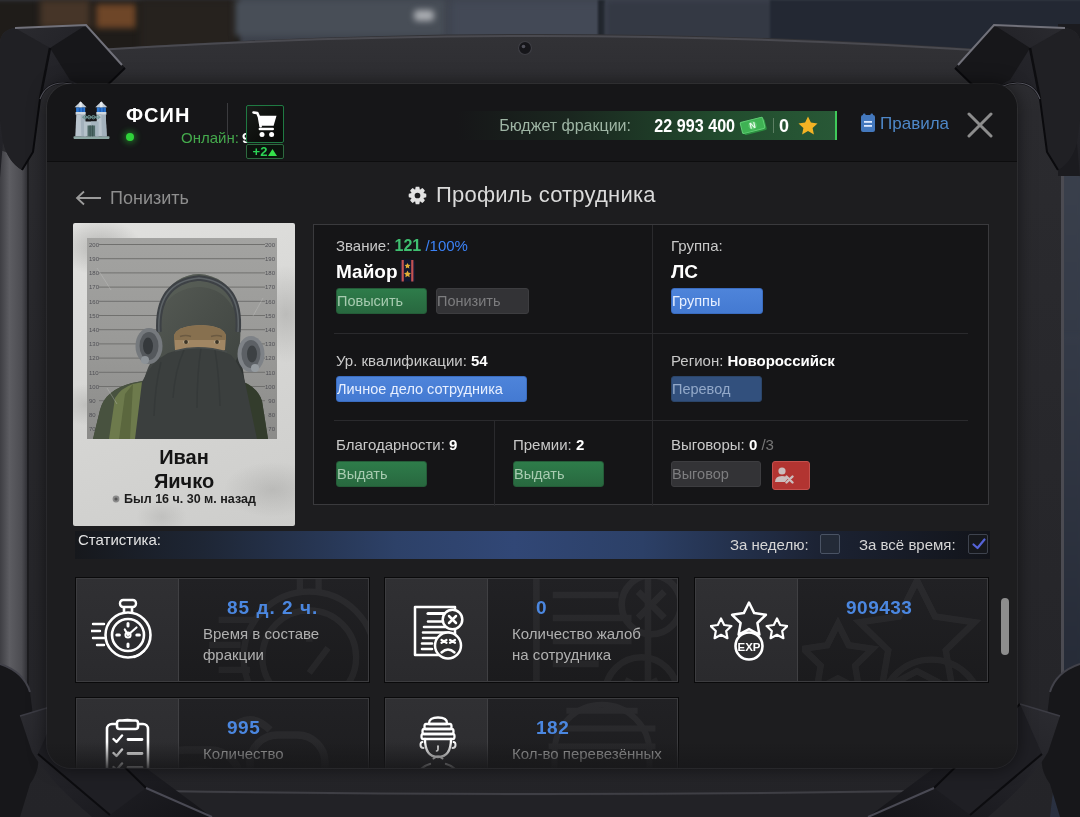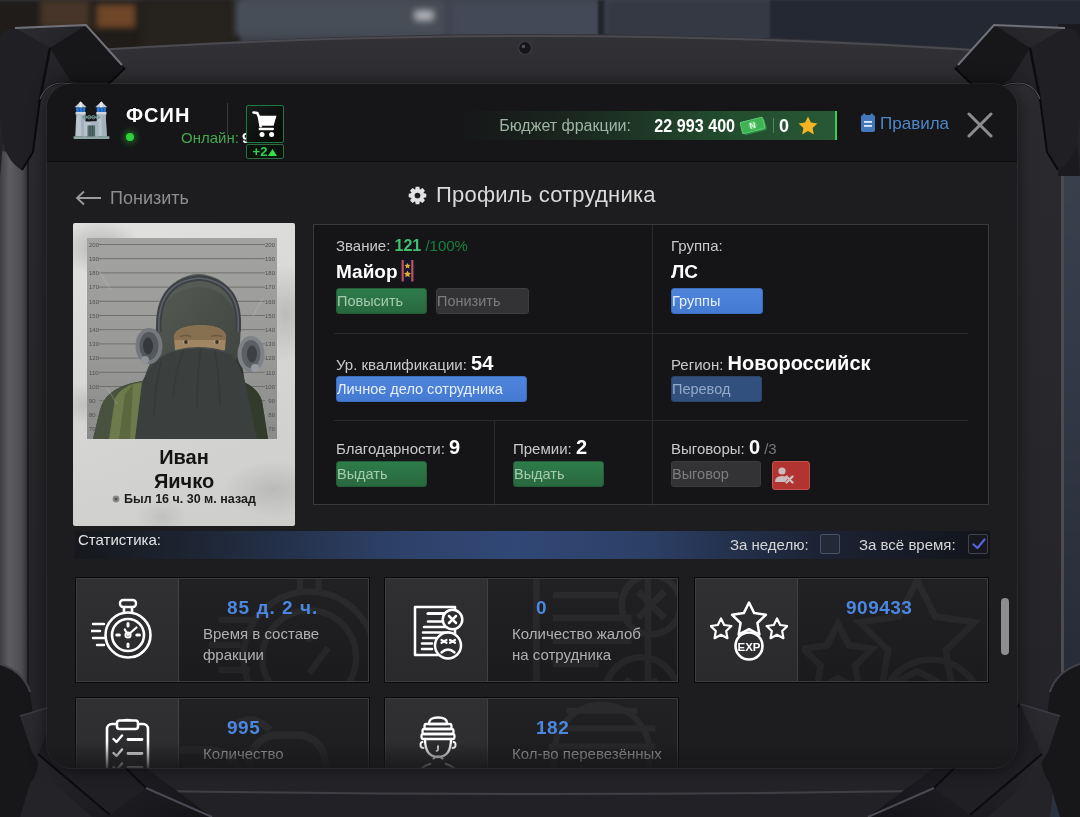--- a/index.html
+++ b/index.html
@@ -68,21 +68,21 @@
   #pname1 { position:absolute; left:0; top:223px; width:222px; text-align:center; font-size:20px; font-weight:bold; color:#141414; }
   #pname2 { position:absolute; left:0; top:247px; width:222px; text-align:center; font-size:20px; font-weight:bold; color:#141414; }
   #plast { position:absolute; left:0; top:269px; width:222px; text-align:center; font-size:12.5px; font-weight:bold; color:#1c1c1c; }
 
   
   #panel { position:absolute; left:266px; top:140px; width:676px; height:281px;
     background:#151517; border:1px solid #3a3a3d; }
   .hdiv { position:absolute; left:20px; width:634px; height:1px; background:#2a2a2d; }
   .vdiv { position:absolute; background:#2a2a2d; width:1px; }
   .plbl { color:#c9c9c9; font-size:15px; position:absolute; }
-  .plbl b.w { color:#fff; font-size:20px; }
+  .plbl b.w { color:#fff; font-size:15px; }
   .pval { color:#fff; font-weight:bold; font-size:19px; position:absolute; }
   .btn { position:absolute; height:26px; border-radius:3px; font-size:14.5px; text-align:left; }
   .btn-green { background:linear-gradient(180deg,#2e7c4a,#28683f); color:#a7cbb0; border:1px solid #245c38;}
   .btn-gray { background:#333336; color:#7d7d7f; border:1px solid #3d3d40; }
   .btn-blue { background:linear-gradient(180deg,#4e84da,#447ad2); color:#e7efff; border:1px solid #3a6cc0; }
   .btn-dblue { background:#32507d; color:#93a9c9; border:1px solid #2b4569; }
   .btn-red { background:#b23431; border:1px solid #c4504d; }
 
   
   #statbar { position:absolute; left:28px; top:447px; width:915px; height:28px;
@@ -411,21 +411,21 @@
           <circle cx="4" cy="4" r="1.6" fill="#555"></circle>
         </svg>Был 16 ч. 30 м. назад</div>
   </div>
 
   <div id="panel">
     <div class="vdiv" style="left:338px;top:0;height:281px"></div>
     <div class="hdiv" style="top:108px"></div>
     <div class="hdiv" style="top:195px"></div>
     <div class="vdiv" style="left:180px;top:196px;height:85px"></div>
 
-    <div class="plbl" style="left:22px;top:12px">Звание: <b style="color:#3fbf70;font-size:16px">121</b> <span style="color:#15803d">/100%</span></div>
+    <div class="plbl" style="left:22px;top:12px">Звание: <b style="color:#3fbf70;font-size:16px">121</b> <span style="color:#3b82f6">/100%</span></div>
     <div class="pval" style="left:22px;top:36px">Майор</div>
     <svg class="abs" style="left:85px;top:34px" width="17" height="23" viewBox="0 0 17 23">
       <path d="M 1 3 L 3 0.5 L 14 0.5 L 16 3 L 16 22.5 L 1 22.5 Z" fill="#111830"></path>
       <rect x="2.6" y="1" width="2.2" height="21.5" fill="#c25252"></rect>
       <rect x="12.2" y="1" width="2.2" height="21.5" fill="#c25252"></rect>
       <path d="M 8.5 4 l .9 1.8 2 .3 -1.45 1.4.35 2 -1.8 -.95 -1.8.95.35 -2 -1.45 -1.4 2 -.3 Z" fill="#e0ae35"></path>
       <path d="M 8.5 11.5 l 1.1 2.2 2.4.35 -1.75 1.7.4 2.4 -2.15 -1.1 -2.15 1.1.4 -2.4 -1.75 -1.7 2.4 -.35 Z" fill="#e0ae35"></path>
     </svg>
     <div class="btn btn-green" style="left:22px;top:63px;width:91px;line-height:25px">Повысить</div>
     <div class="btn btn-gray" style="left:122px;top:63px;width:93px;line-height:25px">Понизить</div>

